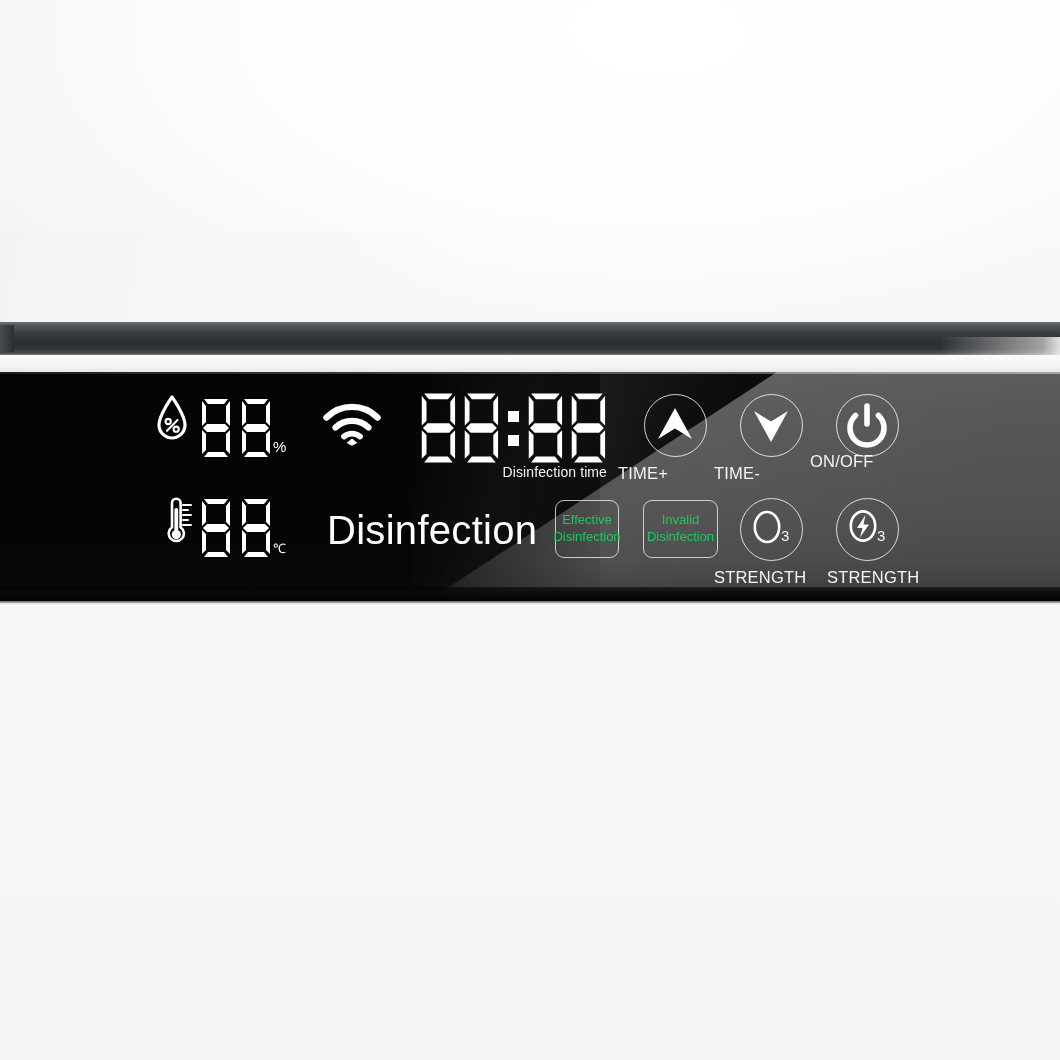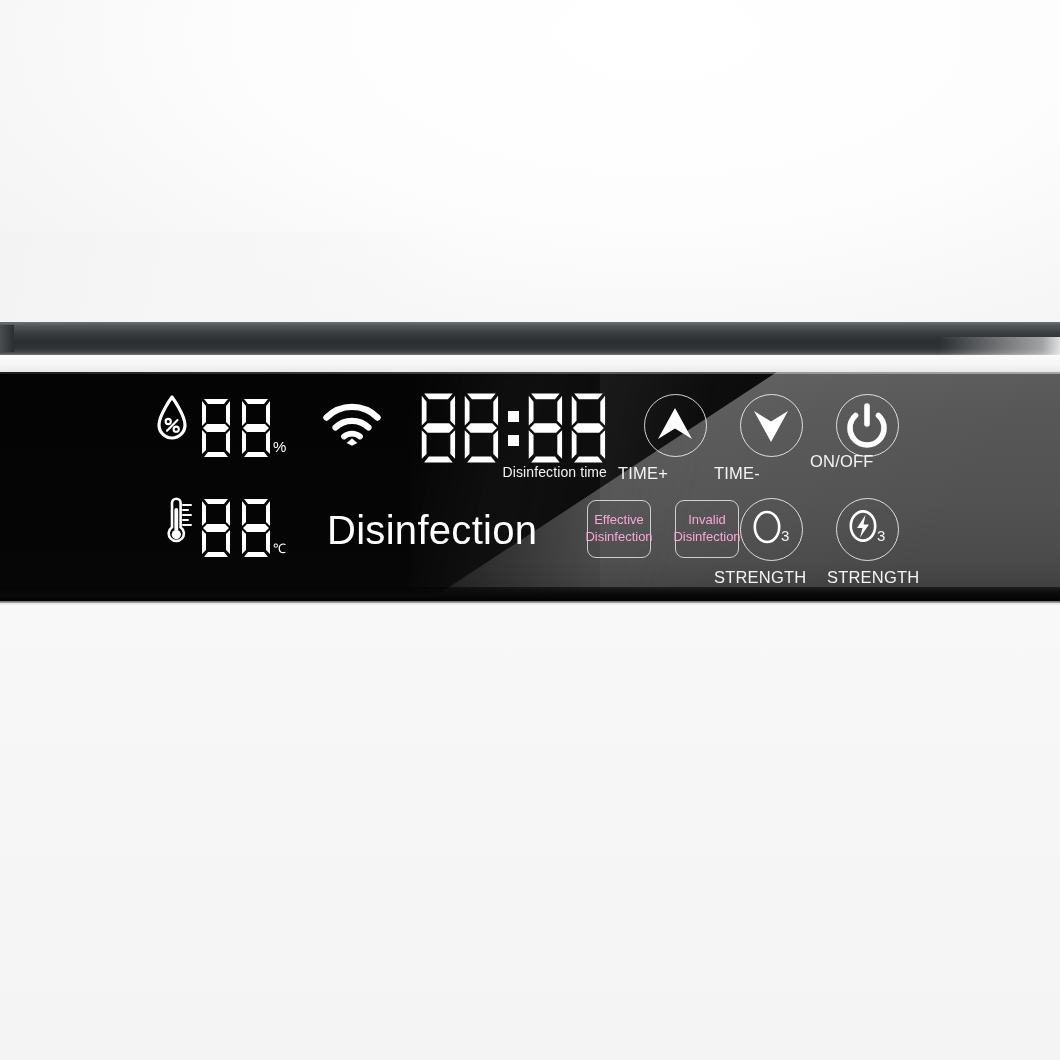--- a/index.html
+++ b/index.html
@@ -173,25 +173,24 @@
   }
   .btn-rect {
     position: absolute;
     border: 1.4px solid rgba(255,255,255,.72);
     border-radius: 9px;
     box-sizing: border-box;
     display: flex;
     flex-direction: column;
     align-items: center;
     justify-content: center;
-    color: #f9a8d4;
+    color: #22c55e;
     font-size: 13px;
     line-height: 1.28;
     text-align: center;
-    margin-left: 32px;
   }
   .unit {
     position: absolute;
     color: #ffffff;
     font-size: 15px;
   }
   .unit-c { font-size: 13px; }
 
   .big-word {
     position: absolute;
@@ -361,21 +360,21 @@
       </div>
       <div class="unit unit-c" style="left:273px;top:167px;">℃</div>
 
       <div class="big-word" style="left:327px;top:136px;">Disinfection</div>
 
       <div class="btn-rect" style="left:555px;top:128px;width:64px;height:58px;">
         <span>Effective</span>
         <span>Disinfection</span>
       </div>
 
-      <div class="btn-rect" style="left:643px;top:128px;width:64px;height:58px;">
+      <div class="btn-rect" style="left:643px;top:128px;width:75px;height:58px;">
         <span>Invalid</span>
         <span>Disinfection</span>
       </div>
 
       <div class="btn-circle" style="left:644px;top:22px;width:63px;height:63px;">
         <svg width="60" height="60" viewBox="0 0 60 60" style="position:absolute;left:0;top:0;">
           <path d="M30 13 L47 44 L30 33.5 L13 44 Z" fill="#ffffff"></path>
         </svg>
       </div>
       <div class="btn-label" style="left:618px;top:92px;width:115px;">TIME+</div>

